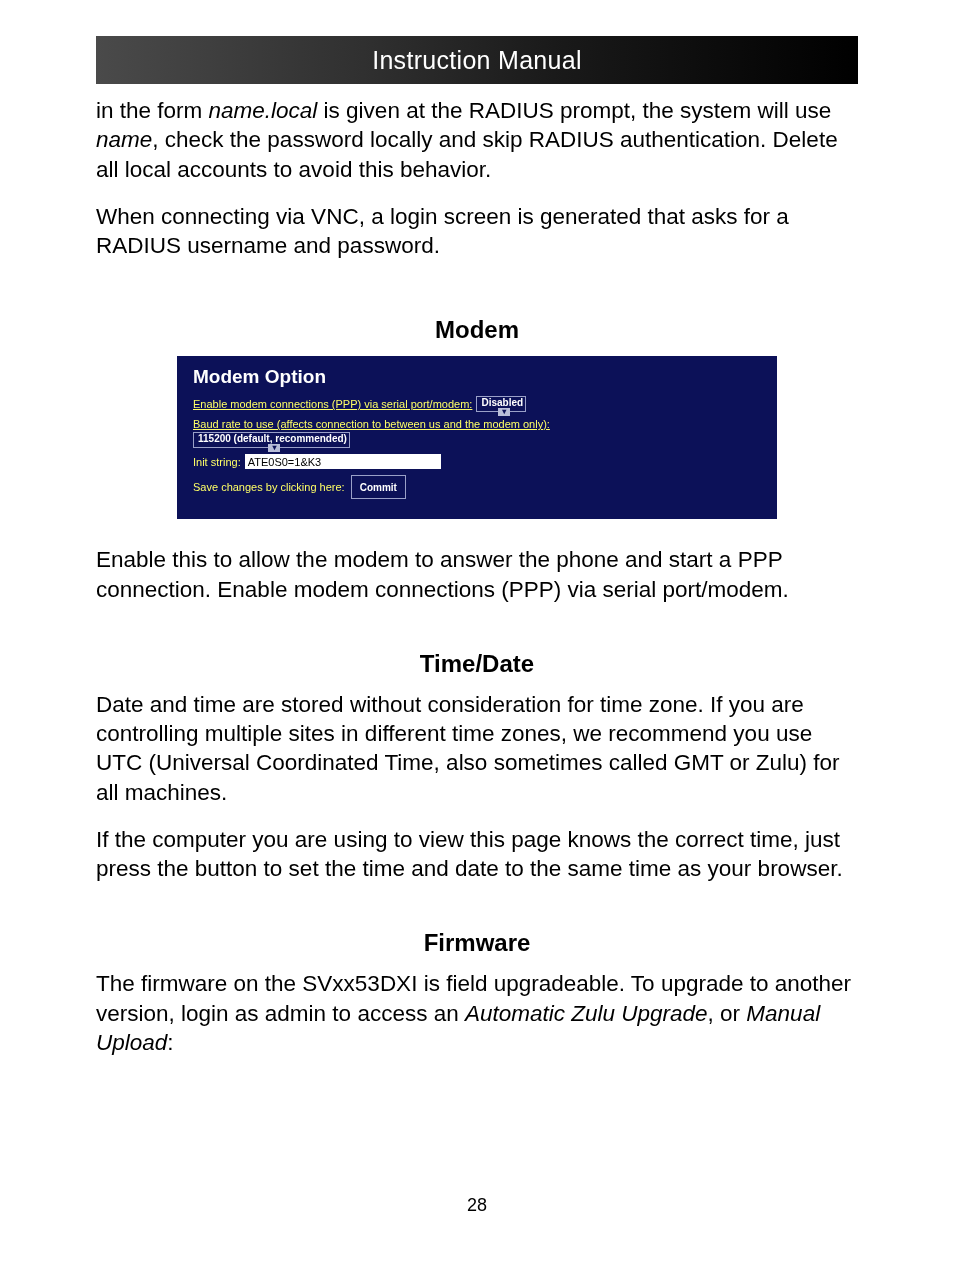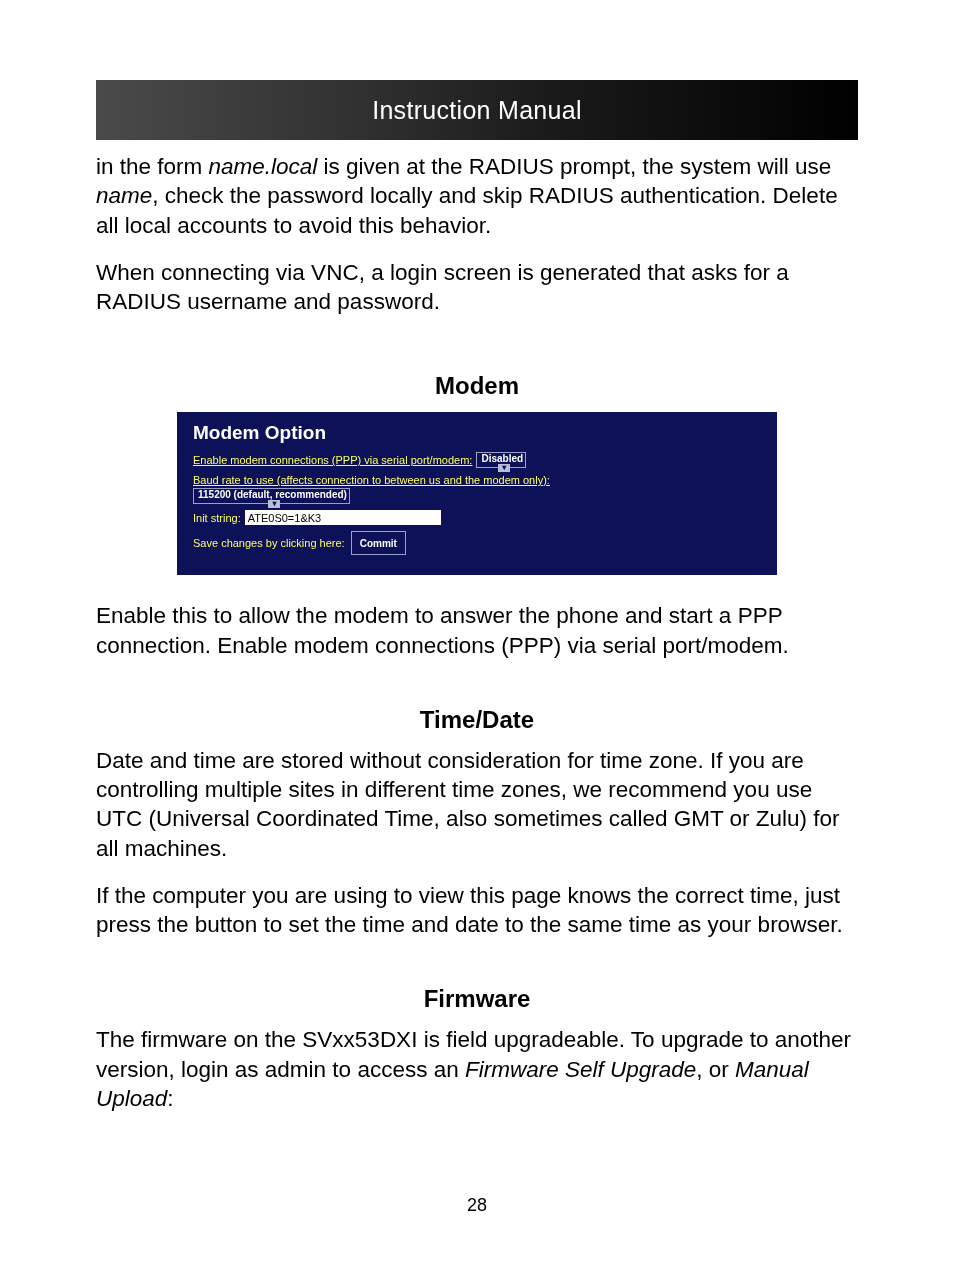--- a/index.html
+++ b/index.html
@@ -9,27 +9,26 @@
     background: #ffffff;
     font-family: Arial, Helvetica, sans-serif;
     color: #000000;
     position: relative;
   }
   .page {
     padding: 36px 96px 40px 96px;
   }
   .header-bar {
     width: 100%;
-    height: 60px;
+    height: 48px;
     background: linear-gradient(to right, #4a4a4a 0%, #303030 35%, #1a1a1a 60%, #000000 100%);
     display: flex;
     align-items: center;
     justify-content: center;
     margin-bottom: 12px;
-    margin-top: 44px;
   }
   .header-title {
     color: #ffffff;
     font-size: 25px;
     font-family: "Arial Narrow", Arial, sans-serif;
     letter-spacing: 0.3px;
   }
   .body-text {
     font-size: 22.5px;
     line-height: 1.3;
@@ -179,17 +178,17 @@
   </div>
 
   <p class="body-text">Enable this to allow the modem to answer the phone and start a PPP connection. Enable modem connections (PPP) via serial port/modem.</p>
 
   <h2 class="section-heading">Time/Date</h2>
   <p class="body-text">Date and time are stored without consideration for time zone. If you are controlling multiple sites in different time zones, we recommend you use UTC (Universal Coordinated Time, also sometimes called GMT or Zulu) for all machines.</p>
   <p class="body-text">If the computer you are using to view this page knows the correct time, just press the button to set the time and date to the same time as your browser.</p>
 
   <h2 class="section-heading">Firmware</h2>
   <p class="body-text">
-    <span>The firmware on the SVxx53DXI is field upgradeable. To upgrade to another version, login as admin to access an </span><span class="italic">Firmware Self Upgrade</span><span>, or </span><span class="italic">Manual Upload</span><span>:</span>
+    <span>The firmware on the SVxx53DXI is field upgradeable. To upgrade to another version, login as admin to access an </span><span class="italic">Automatic Zulu Upgrade</span><span>, or </span><span class="italic">Manual Upload</span><span>:</span>
   </p>
 </div>
 
 <div class="page-number">28</div>
 
 </body></html>

